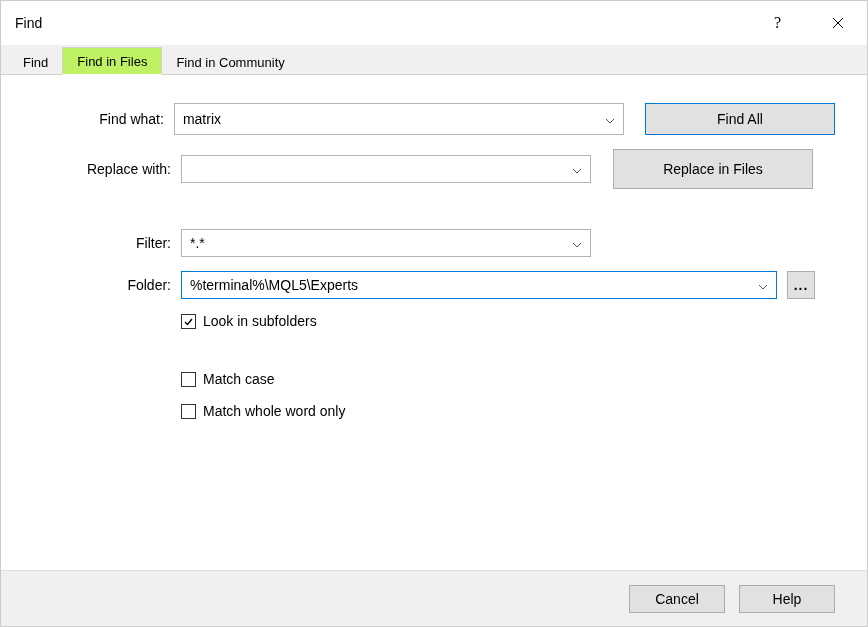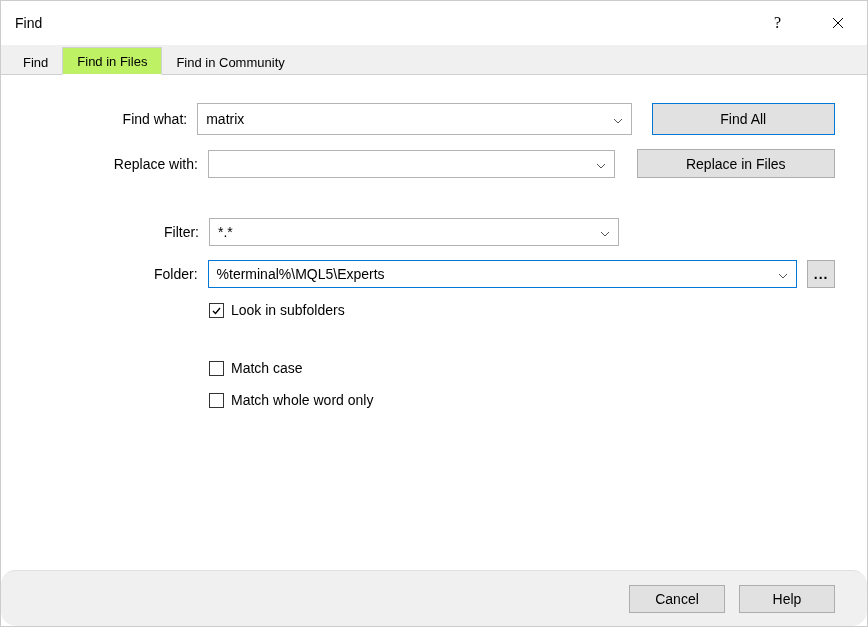--- a/index.html
+++ b/index.html
@@ -54,21 +54,20 @@
     }
     .tab.active {
       background: #bef264;
       border: 1px solid #d0d0d0;
       border-bottom: 1px solid #fff;
     }
     .content {
       flex: 1;
       padding: 28px 32px 0 40px;
       position: relative;
-      margin-left: 28px;
     }
     .row {
       display: flex;
       align-items: center;
       margin-bottom: 14px;
     }
     .label-col {
       width: 140px;
       text-align: right;
       padding-right: 10px;
@@ -87,21 +86,21 @@
     .combo.focused {
       border: 1px solid #0078d7;
     }
     .combo .chev {
       position: absolute;
       right: 8px;
       top: 50%;
       transform: translateY(-50%);
     }
     .btn {
-      height: 29px;
+      height: 40px;
       border: 1px solid #adadad;
       background: #e1e1e1;
       display: flex;
       align-items: center;
       justify-content: center;
       font-size: 14px;
       cursor: default;
       padding: 0 8px;
     }
     .btn.primary {
@@ -136,21 +135,20 @@
     }
     .footer {
       height: 56px;
       background: #f0f0f0;
       border-top: 1px solid #e0e0e0;
       display: flex;
       align-items: center;
       justify-content: flex-end;
       padding: 16px 32px;
       gap: 14px;
-      border-radius: 15px;
     }
     .footer .btn {
       width: 96px;
       height: 28px;
     }
     .gap-block { height: 26px; }
   </style>
 </head>
 <body>
 

